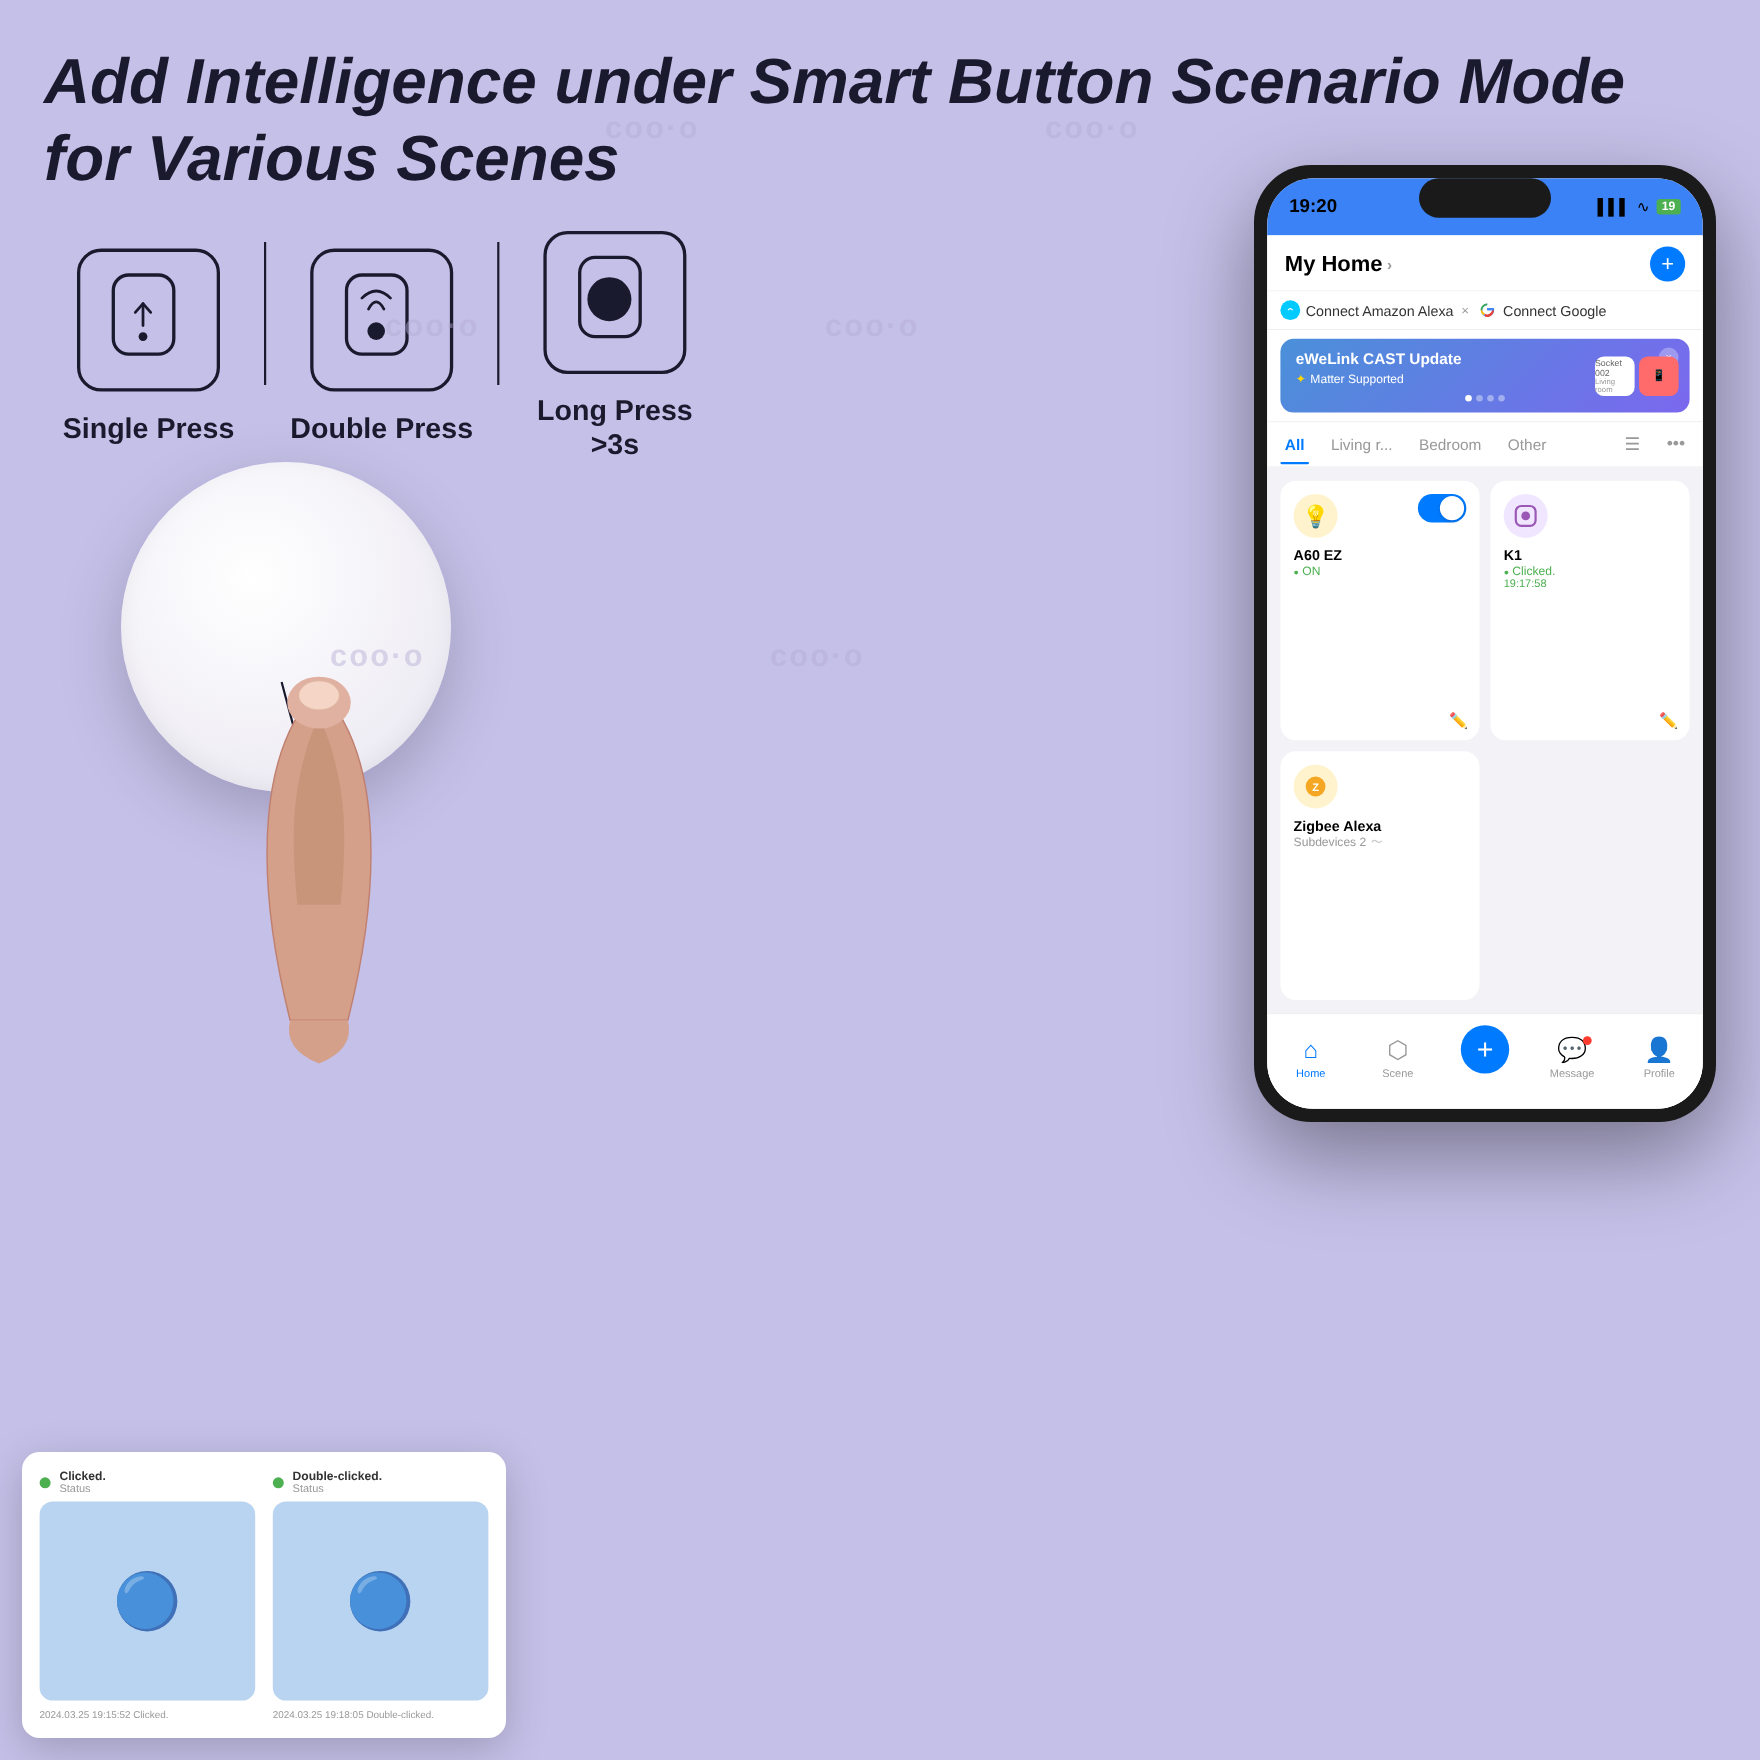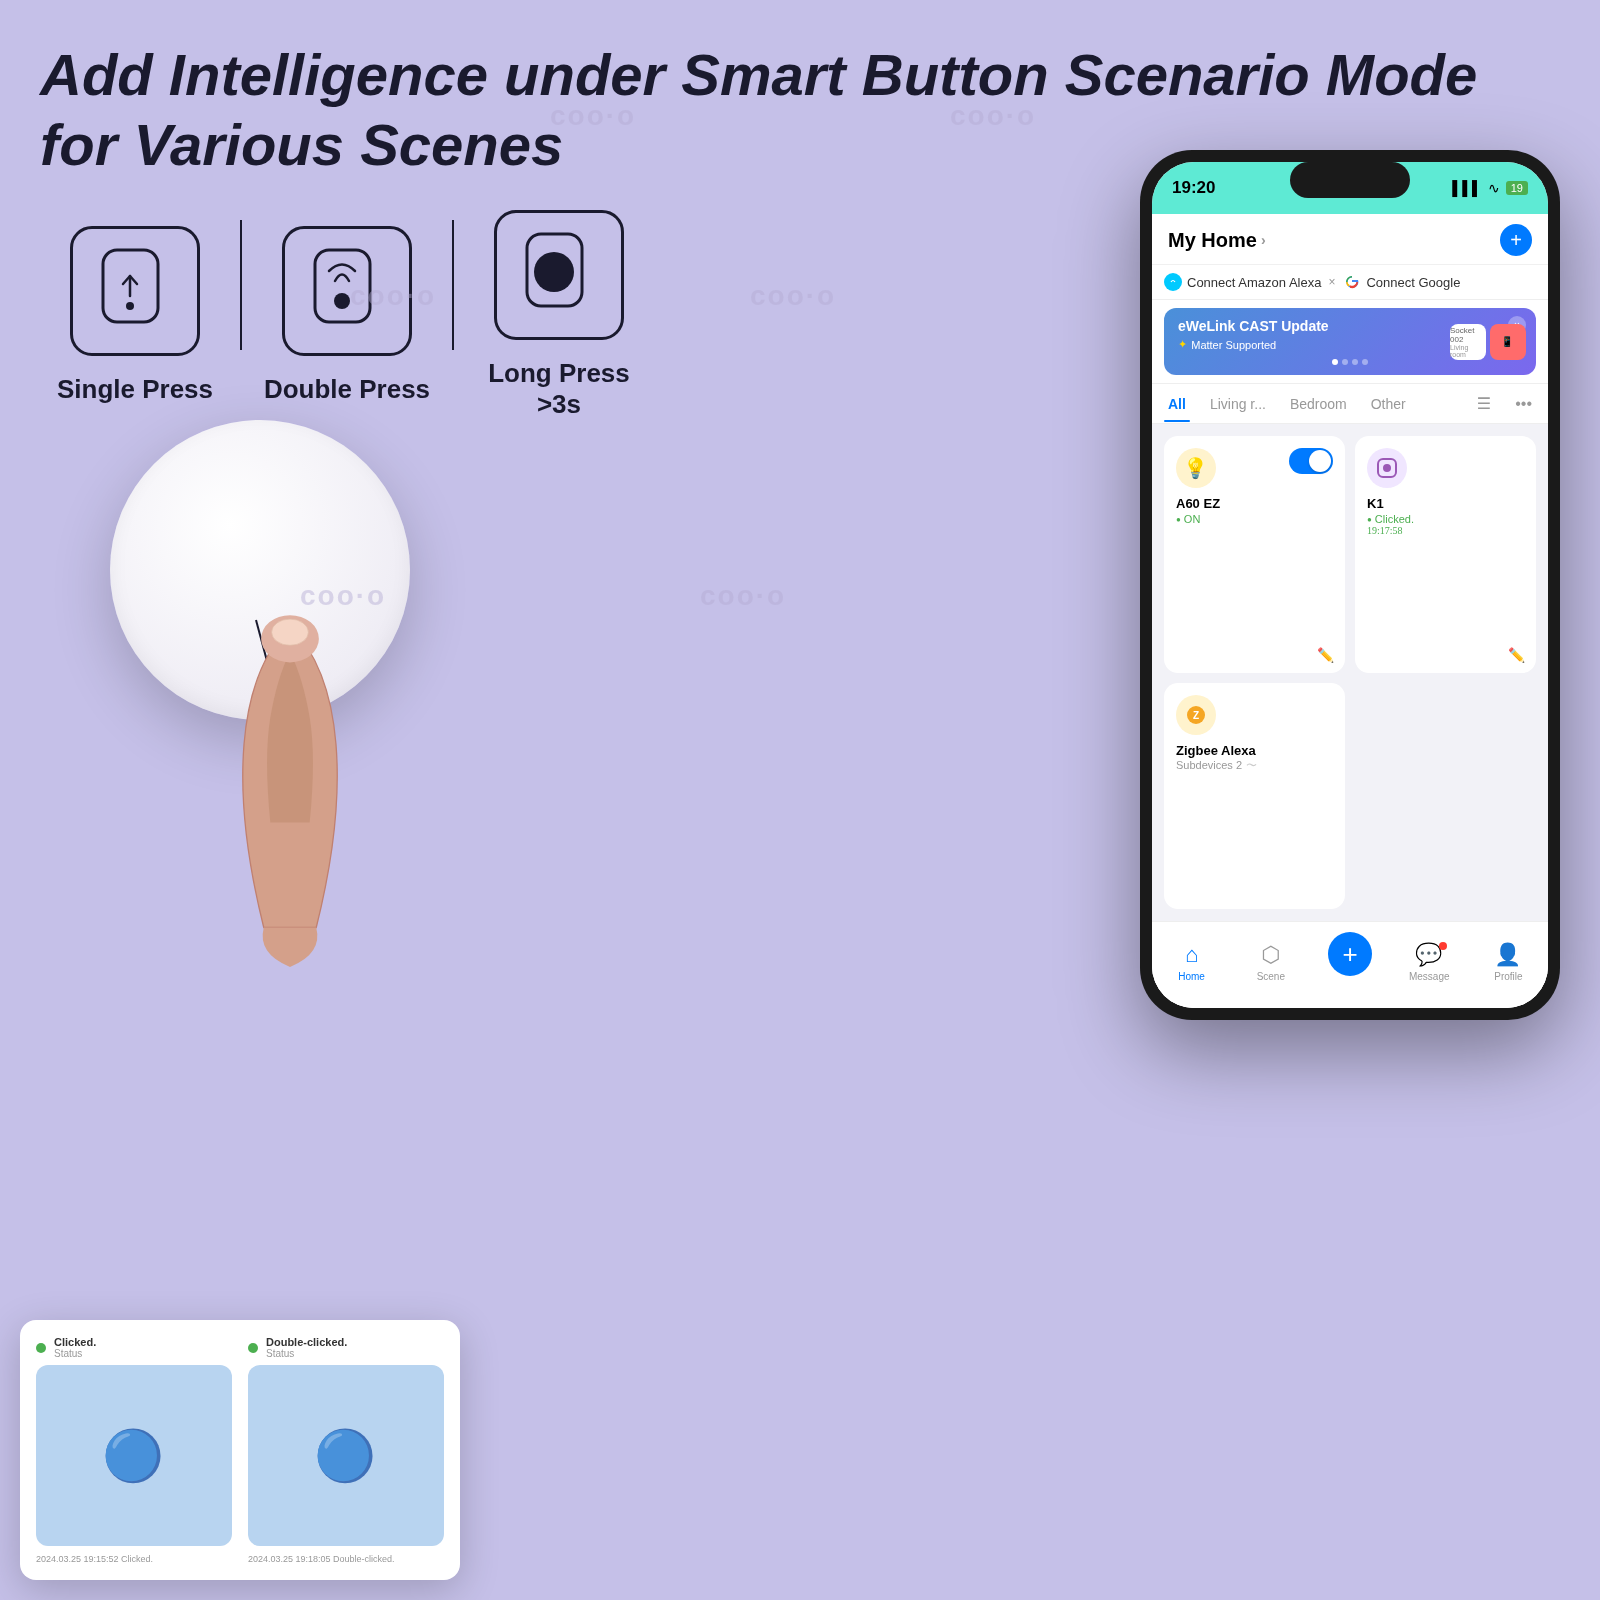--- a/index.html
+++ b/index.html
@@ -124,21 +124,21 @@
       height: 100%;
       background: #f2f2f7;
       border-radius: 42px;
       overflow: hidden;
       display: flex;
       flex-direction: column;
     }
 
     .phone-notch-bar {
       height: 52px;
-      background: #5eead4;
+      background: #3b82f6;
       display: flex;
       align-items: center;
       justify-content: space-between;
       padding: 0 20px;
       flex-shrink: 0;
     }
 
     .status-time {
       font-size: 17px;
       font-weight: 600;
@@ -152,21 +152,21 @@
       font-size: 14px;
       color: #000;
     }
 
     .battery-badge {
       background: #4caf50;
       color: white;
       font-size: 11px;
       padding: 1px 5px;
       border-radius: 3px;
-      font-weight: 400;
+      font-weight: 700;
     }
 
     
     .phone-notch {
       position: absolute;
       top: 12px;
       left: 50%;
       transform: translateX(-50%);
       width: 120px;
       height: 36px;
@@ -451,21 +451,20 @@
       font-size: 8px;
     }
 
     .device-status.clicked {
       color: #4caf50;
     }
 
     .device-status-time {
       font-size: 10px;
       color: #4caf50;
-      font-family: Liberation Serif, serif;
     }
 
     .edit-icon {
       position: absolute;
       bottom: 10px;
       right: 10px;
       color: #007aff;
       font-size: 14px;
     }
 

